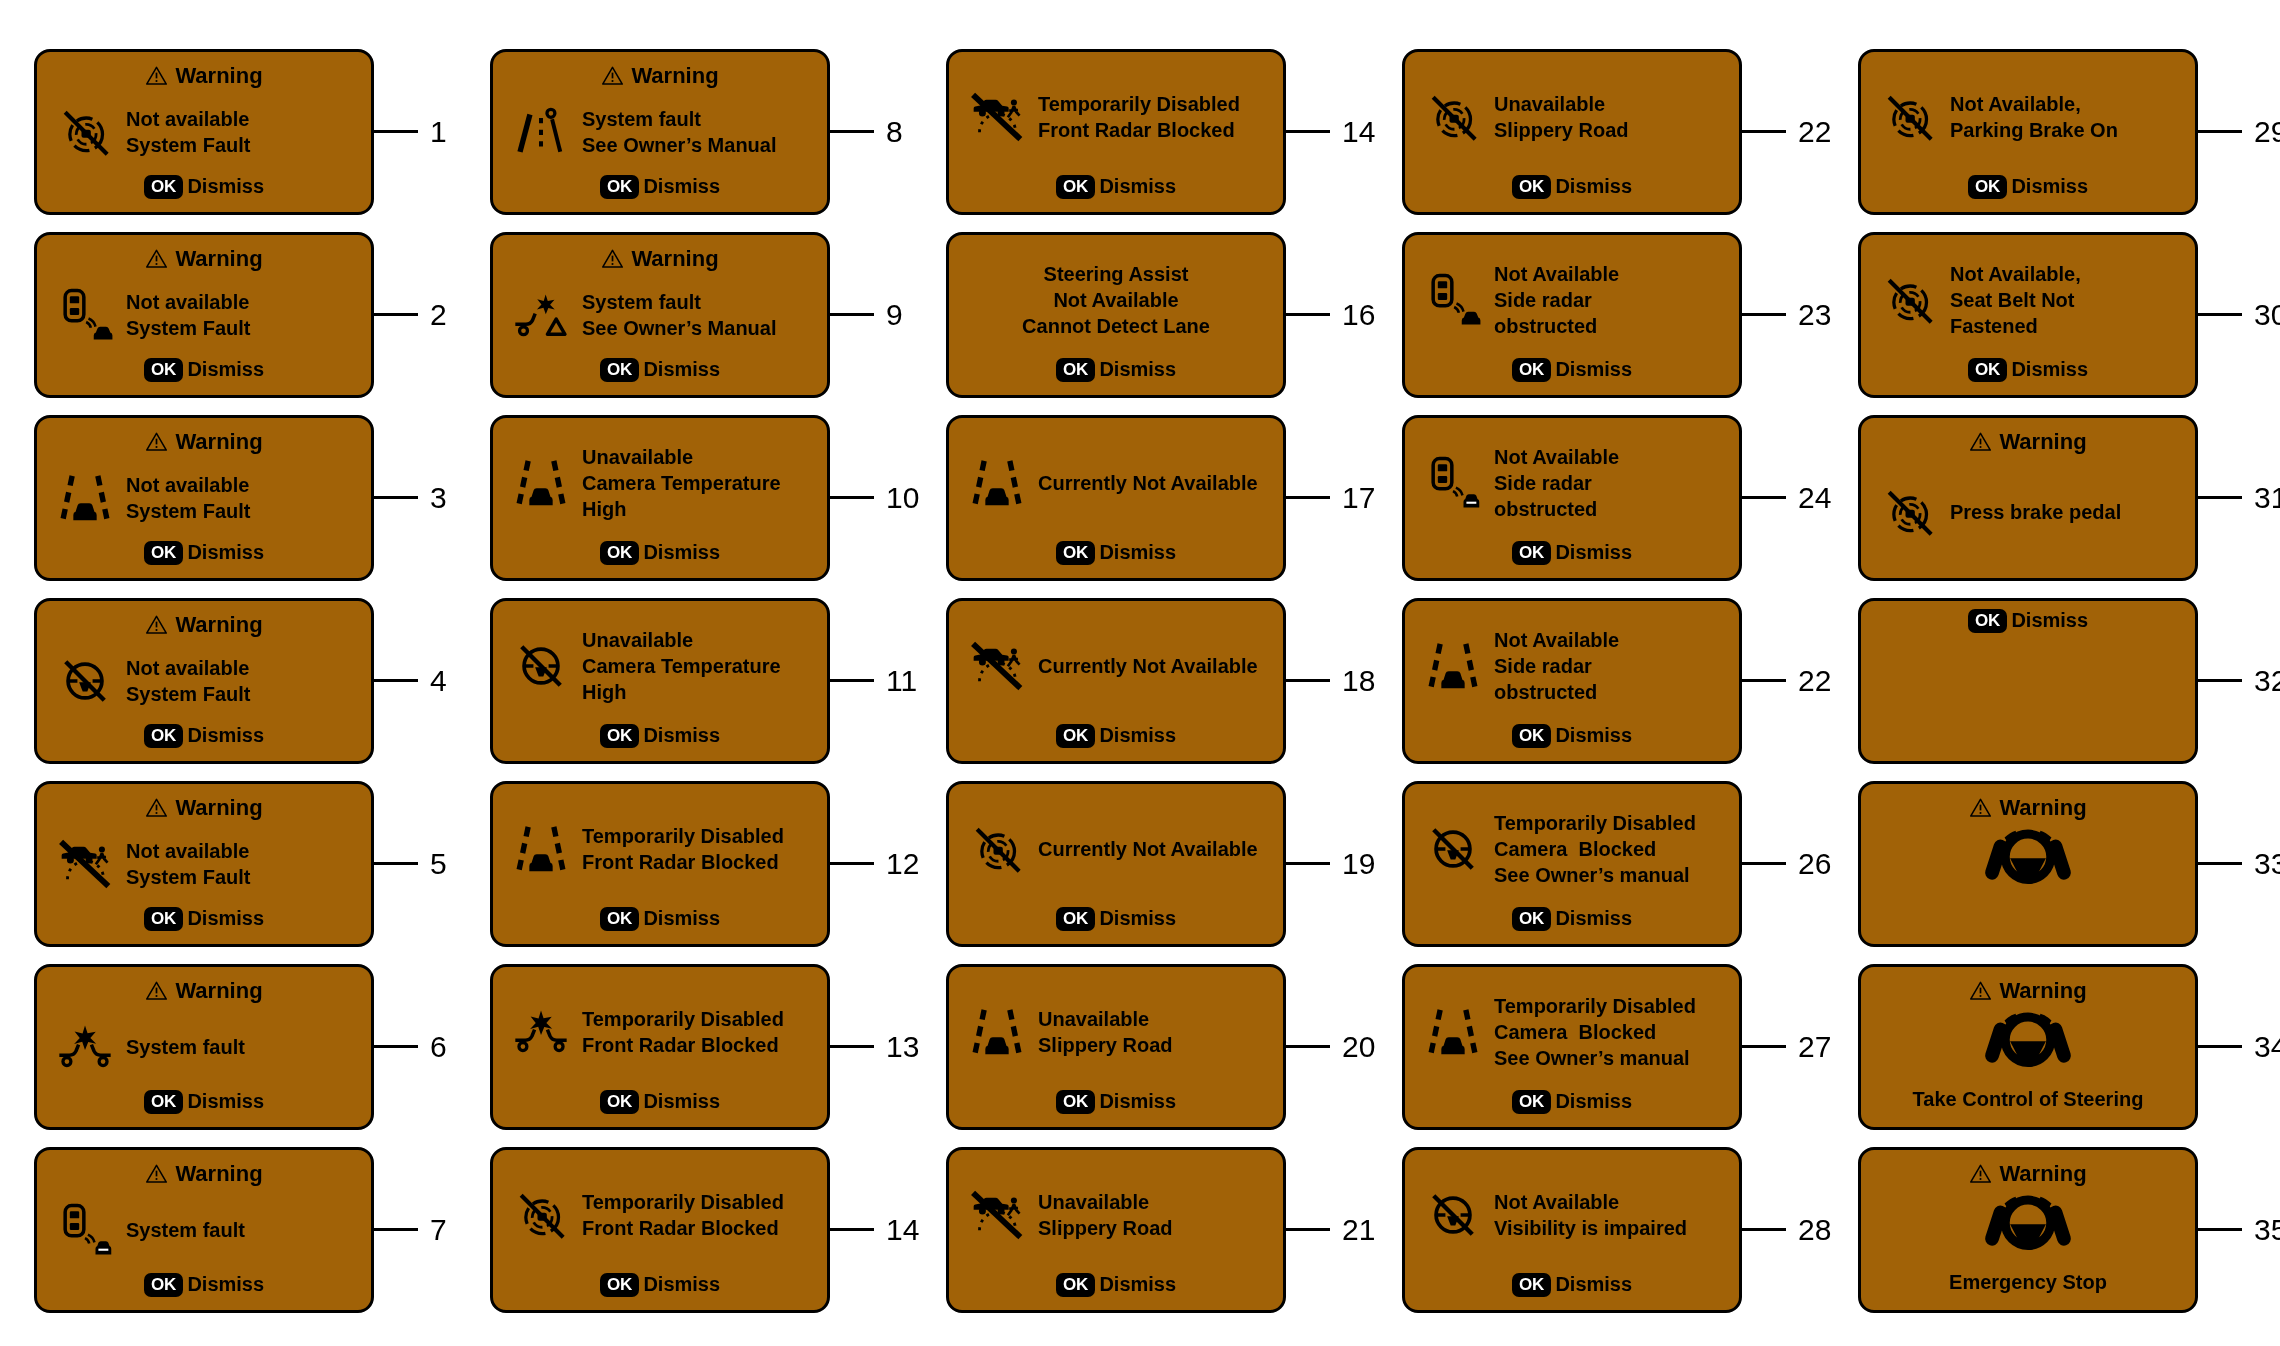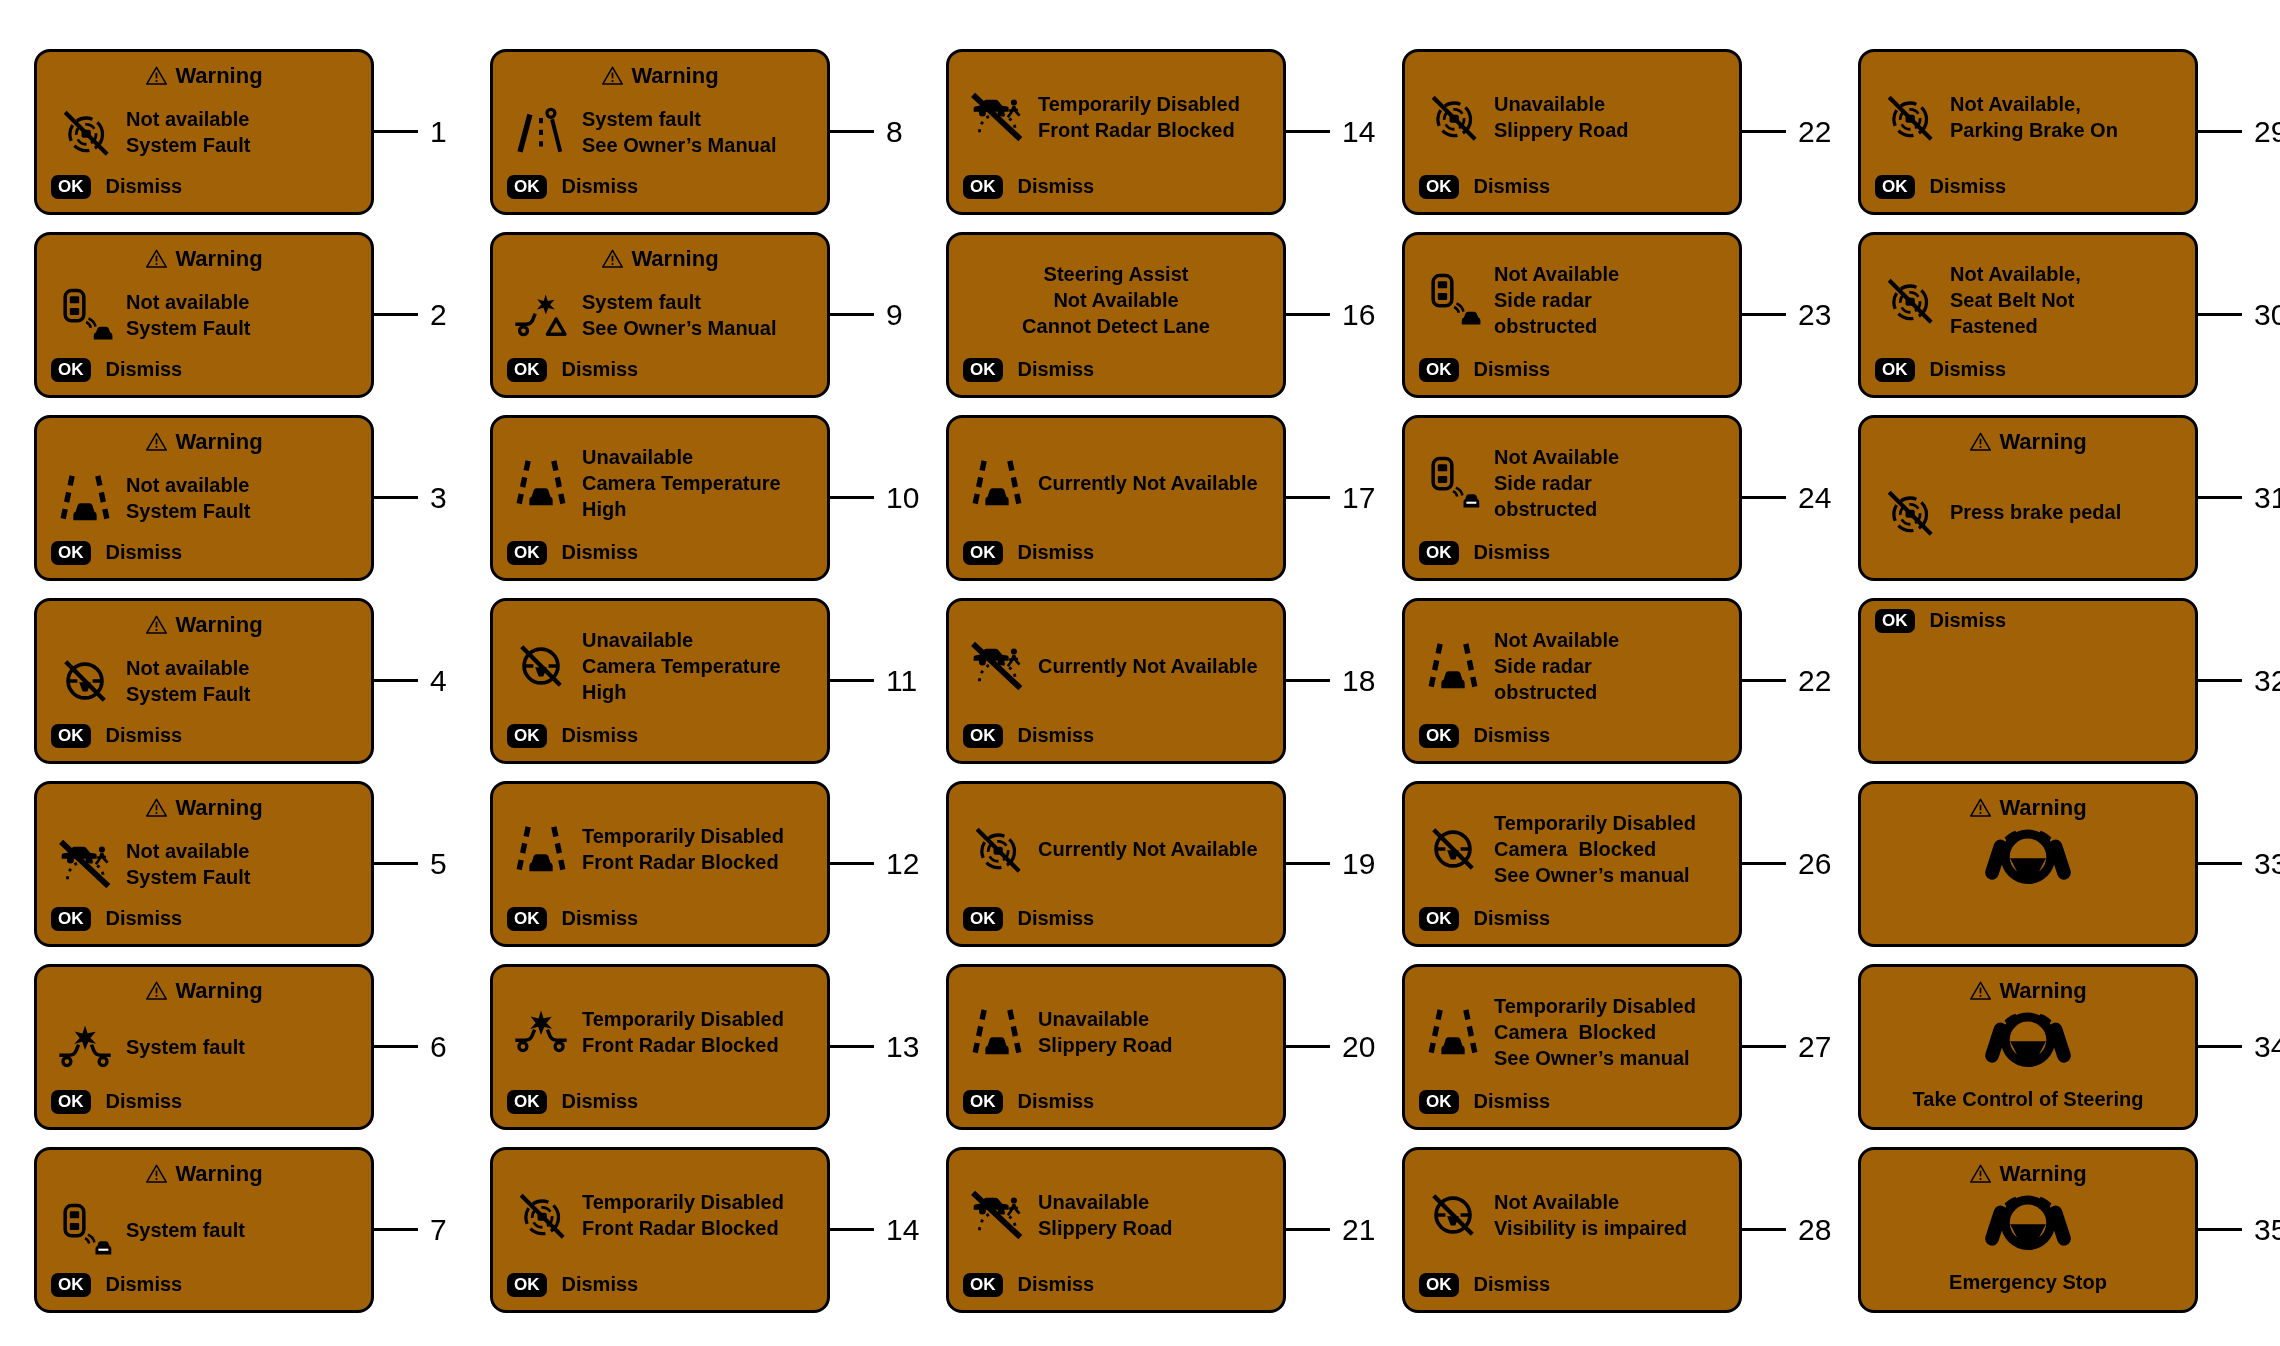--- a/index.html
+++ b/index.html
@@ -13,21 +13,21 @@
   .warn-text{font-size:22px;font-weight:700;}
   .msg-body{flex:1;display:flex;align-items:center;padding-left:6px;gap:13px;min-height:0;}
   .msg-body.center{justify-content:center;padding-left:0;text-align:center;}
   .msg-body.big{flex-direction:column;justify-content:flex-start;gap:2px;padding-left:0;}
   .msg-icon{flex:0 0 auto;}
   .msg-icon svg{width:56px;height:56px;display:block;}
   .msg-body.big .msg-icon svg{width:92px;height:80px;}
   .msg-lines{display:flex;flex-direction:column;}
   .msg-body.big .msg-lines{text-align:center;}
   .msg-line{font-size:20px;font-weight:700;line-height:26px;white-space:nowrap;}
-  .msg-footer{display:flex;align-items:center;gap:15px;padding-bottom:5px;cursor:pointer;}
+  .msg-footer{display:flex;justify-content:center;align-items:center;gap:4px;padding-bottom:5px;cursor:pointer;}
   .ok-badge{background:#000;color:#fff;font-weight:700;font-size:17px;border-radius:7px;padding:1px 7px;line-height:22px;}
   .dismiss-text{font-size:20px;font-weight:700;}
   .leader{width:44px;height:3px;background:#000;flex:0 0 auto;}
   .ref-num{font-size:30px;margin-left:12px;min-width:34px;}
 </style>
 </head>
 <body>
 
 <div class="figure">
     <div class="cell">

